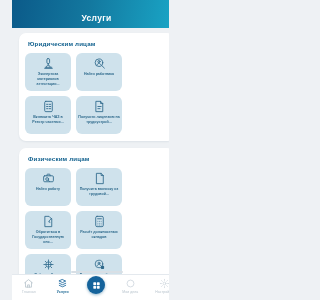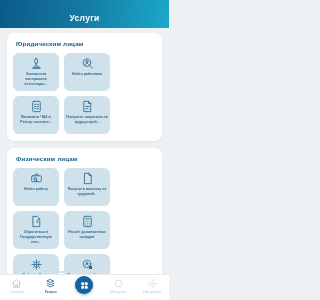--- a/index.html
+++ b/index.html
@@ -2,21 +2,21 @@
 <html><head>
 <meta charset="utf-8">
 <style>
   * { margin:0; padding:0; box-sizing:border-box; }
   html, body {
     width:169px; height:300px;
     font-family:"Liberation Sans", sans-serif;
     background:#eef1f4;
     overflow:hidden;
   }
-  #app { width:169px; height:300px; position:relative; display:flex; flex-direction:column; }
+  #app { width:169px; height:300px; position:relative; display:flex; flex-direction:column;margin-left:12px; }
 
   
   .header {
     height:28px; flex:0 0 28px;
     background:linear-gradient(100deg,#0b5a89 0%,#13789f 45%,#1aa9c9 100%);
     display:flex; align-items:center; justify-content:center;
     position:relative;
   }
   .header-title {
     color:#ffffff; font-size:8.5px; font-weight:bold;

